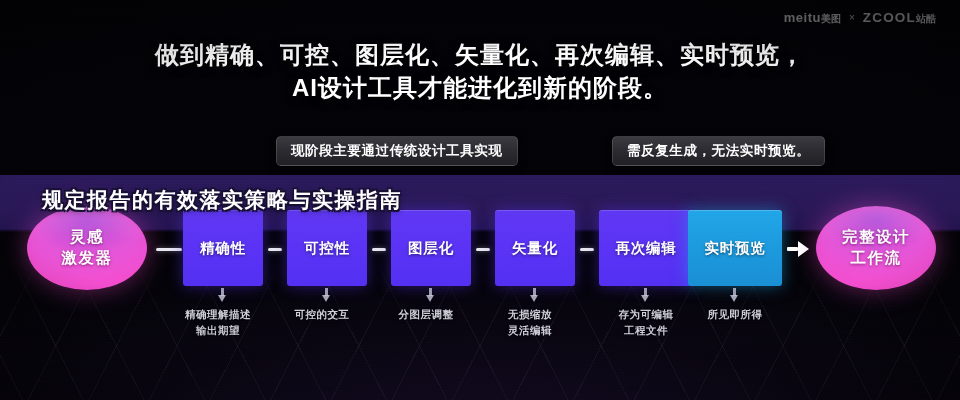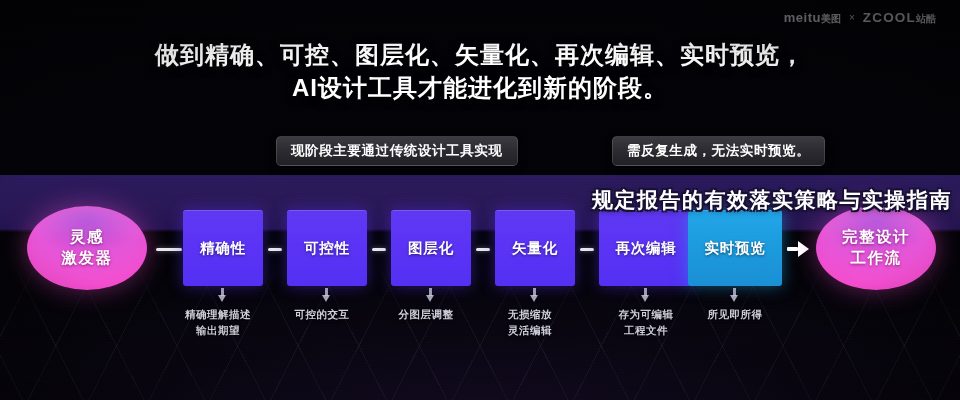--- a/index.html
+++ b/index.html
@@ -80,22 +80,22 @@
     border-radius:5px;
     color:#fff; font-size:13.5px; font-weight:700; letter-spacing:.6px;
     padding:0 14px; white-space:nowrap;
     box-shadow:0 2px 7px rgba(0,0,0,.55);
   }
   .chip-l{ left:276px; }
   .chip-r{ left:612px; }
 
   
   .overlay-caption{
-    position:absolute; top:186px; left:0; right:8px;
-    text-align:right;
+    position:absolute; top:186px; left:0; right:16px;
+    text-align:left;
     color:#fff; font-size:21px; font-weight:700; letter-spacing:1.5px;
     text-shadow:
       -1.6px -1.6px 0 #171033, 1.6px -1.6px 0 #171033,
       -1.6px  1.6px 0 #171033, 1.6px  1.6px 0 #171033,
        0 2px 6px rgba(0,0,0,.65);
     z-index:9;
     margin-left:42px;
   }
 
   

